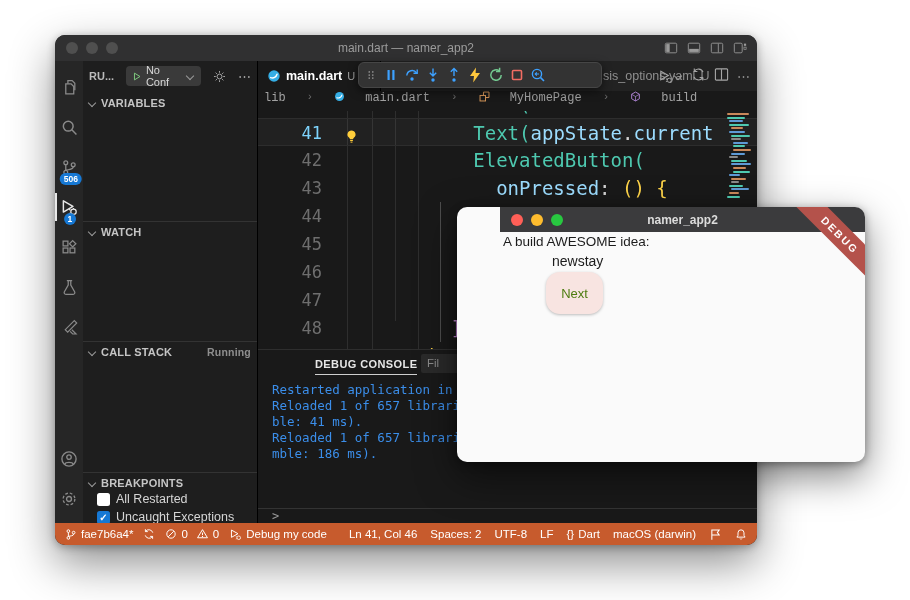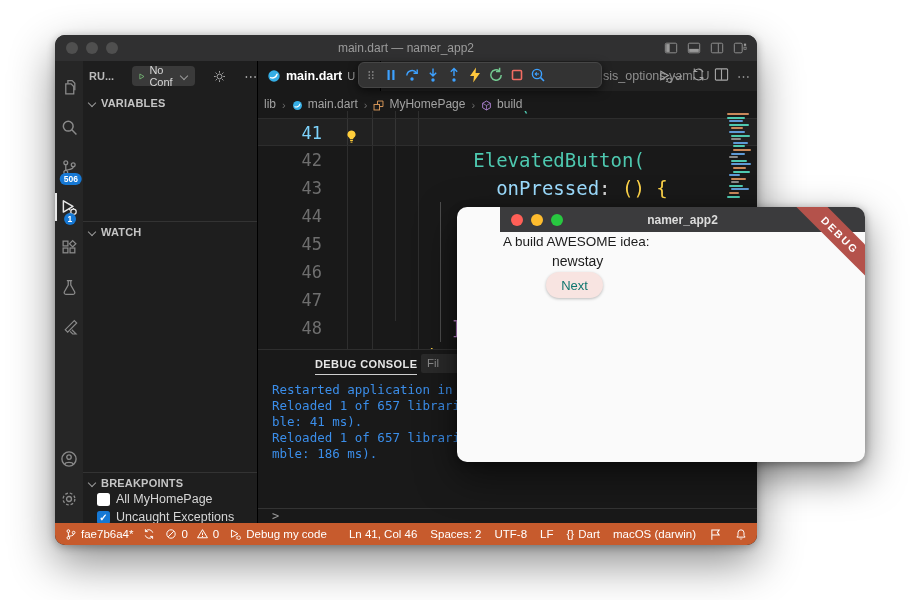--- a/index.html
+++ b/index.html
@@ -21,21 +21,21 @@
   .abar { width:28px; background:#262626; display:flex; flex-direction:column; align-items:center; padding-top:6px; position:relative; }
   .ai { width:28px; height:40px; display:flex; align-items:center; justify-content:center; color:#8a8a8a; position:relative; cursor:pointer; }
   .ai.active { color:#e8e8e8; }
   .ai.active::before { content:""; position:absolute; left:0; top:6px; bottom:6px; width:2px; background:#e8e8e8; }
   .ai .badge { position:absolute; bottom:2px; left:50%; transform:translateX(-42%); background:#1678d4; color:#fff; font-size:8.5px; font-weight:bold; border-radius:8px; padding:1px 4px; line-height:10px; }
   .ai .badge.round { padding:1px 3.5px; }
   .abar .spacer { flex:1; }
 
   
   .sidebar { width:175px; background:#1e1e1e; border-right:1px solid #000; display:flex; flex-direction:column; }
-  .sb-head { height:30px; display:flex; align-items:center; padding:0 6px; gap:18px; }
+  .sb-head { height:30px; display:flex; align-items:center; padding:0 6px; gap:12px; }
   .sb-title { font-size:11px; font-weight:bold; color:#bbbbbb; }
   .cfg { display:flex; align-items:center; gap:4px; background:#3a3a3a; border-radius:4px; height:20px; padding:0 6px; color:#d7d7d7; font-size:11px; cursor:pointer; }
   .sb-head .gear, .sb-head .more { color:#c2c2c2; cursor:pointer; display:flex; }
   .sb-content { position:relative; flex:1; overflow:hidden; }
   .sec { position:absolute; left:0; right:0; height:20px; display:flex; align-items:center; gap:4px; padding:0 6px; font-size:11px; font-weight:bold; color:#c5c5c5; letter-spacing:.2px; }
   .sec.bordered { border-top:1px solid #333; }
   .chev { width:6px; height:6px; border-left:1.4px solid #9a9a9a; border-bottom:1.4px solid #9a9a9a; transform:rotate(-45deg); margin-right:2px; flex:none; }
   .sec .right-lab { margin-left:auto; color:#8f8f8f; font-size:10.5px; }
   .bp-row { position:absolute; left:14px; right:0; height:18px; display:flex; align-items:center; gap:6px; font-size:12.5px; color:#d6d6d6; cursor:pointer; }
   .cb { width:13px; height:13px; border-radius:2.5px; background:#fff; flex:none; position:relative; }
@@ -50,21 +50,21 @@
   .tab .git { color:#9d9d9d; font-size:11px; }
   .tab .close { color:#c0c0c0; font-size:13px; margin-left:3px; cursor:pointer; }
   .tab2 { position:absolute; left:345px; top:0; height:30px; display:flex; align-items:center; gap:5px; color:#8f8f8f; font-size:12.5px; white-space:nowrap; overflow:hidden; max-width:115px; }
   .tab-actions { position:absolute; right:6px; top:0; height:30px; display:flex; align-items:center; gap:8px; color:#a6a6a6; }
   .tab-actions .more-dots { font-size:13px; letter-spacing:1px; }
 
   
   .dbgbar { position:absolute; left:100px; top:1px; width:244px; height:26px; background:#333333; border:1px solid #464646; border-radius:6px; box-shadow:0 3px 10px rgba(0,0,0,.55); display:flex; align-items:center; gap:5px; padding:0 5px; z-index:4; }
   .dbgbar .ic { display:flex; cursor:pointer; }
 
-  .crumbs { height:20px; background:#191919; display:flex; align-items:flex-end; gap:5px; padding-left:6px; font-size:12px; color:#a2a2a2; }
+  .crumbs { height:20px; background:#191919; display:flex; align-items:flex-start; gap:20px; padding-left:6px; font-size:12px; color:#a2a2a2;font-family:Liberation Mono, monospace; }
   .crumbs .sep { color:#6b6b6b; font-size:11px; margin:0 1px; }
   .crumbs .ci { display:flex; }
 
   
   .code { flex:1; background:#191919; position:relative; overflow:hidden; font-family:"DejaVu Sans Mono", monospace; }
   .guide { position:absolute; width:1px; background:#2e2e2e; }
   .guide.hl { background:#4d4d4d; }
   .crow { position:absolute; left:0; right:0; height:28px; line-height:28px; }
   .crow .g { position:absolute; left:0; width:64px; text-align:right; color:#6e6e6e; font-size:17px; }
   .crow.cur { background:rgba(255,255,255,.035); border-top:1px solid #2d2d2d; border-bottom:1px solid #2d2d2d; }
@@ -93,21 +93,21 @@
   .s-right { margin-left:auto; display:flex; align-items:center; gap:13px; }
 
   
   #flwin { left:457px; top:207px; width:408px; height:255px; background:#fafafa; box-shadow:0 14px 38px rgba(0,0,0,.5), 0 2px 8px rgba(0,0,0,.35); z-index:10;padding-left:43px; }
   .ftitle { height:25px; background:#3b3b3d; display:flex; align-items:center; position:relative; }
   .ftitle .light.red{ background:#ff5f57; } .ftitle .light.yel{ background:#febc2e; } .ftitle .light.grn{ background:#28c840; }
   .ftitle-text { position:absolute; left:0; right:0; text-align:center; color:#dcdcdc; font-size:12px; font-weight:bold; }
   .fbody { position:relative; height:230px; color:#1c1c1c; }
   .f-line1 { position:absolute; left:3px; top:2px; font-size:13.5px; }
   .f-word { position:absolute; left:52px; top:21px; font-size:14px; }
-  .f-btn { position:absolute; left:46px; top:40px; width:57px; height:26px; border-radius:14px; background:#f8e4e1; box-shadow:0 1px 3px rgba(0,0,0,.25); border:none; color:#0f766e; font-size:13px; font-family:"Liberation Sans",sans-serif; cursor:pointer; }
+  .f-btn { position:absolute; left:46px; top:40px; width:57px; height:42px; border-radius:14px; background:#f8e4e1; box-shadow:0 1px 3px rgba(0,0,0,.25); border:none; color:#4d7c0f; font-size:13px; font-family:"Liberation Sans",sans-serif; cursor:pointer; }
   .ribbon { position:absolute; left:298px; top:17px; width:170px; height:22px; transform:rotate(45deg); background:linear-gradient(90deg,#8f3f39 0 13%,#b4524b 13% 87%,#8f3f39 87%); color:#fff; font-size:10.5px; font-weight:bold; letter-spacing:2px; text-align:center; line-height:22px; }
 </style>
 </head>
 <body>
 
 <div class="win" id="vscode">
   <div class="vtitle">
     <div class="lights">
       <span class="light"></span>
       <span class="light"></span>
@@ -237,27 +237,32 @@
       </div>
       <div class="sb-content">
         <div class="sec" style="top:2px;">
             <span class="chev"></span>
             <span>VARIABLES</span>
           </div>
         <div class="sec bordered" style="top:130px;">
             <span class="chev"></span>
             <span>WATCH</span>
           </div>
+        <div class="sec bordered" style="top:250px;">
+            <span class="chev"></span>
+            <span>CALL STACK</span>
+            <span class="right-lab">Running</span>
+          </div>
         <div class="sec bordered" style="top:381px;">
             <span class="chev"></span>
             <span>BREAKPOINTS</span>
           </div>
         <div class="bp-row" style="top:399px;">
             <span class="cb"></span>
-            <span>All MyHomePage</span>
+            <span>All Restarted</span>
           </div>
         <div class="bp-row" style="top:417px;">
             <span class="cb on"></span>
             <span>Uncaught Exceptions</span>
           </div>
       </div>
     </div>
 
     <div class="main">
       <div class="tabbar">
@@ -398,20 +403,21 @@
               <span class="g"></span>
               <pre><span class="t-sp">            </span><span class="t-type">Text</span><span class="t-type">(</span><span class="t-str">'A random AWESOME idea:'</span></pre>
             </div>
             <div class="crow cur" style="top: 7px;">
               <span class="g">41</span>
               <span class="bulb"><svg width="15" height="15" viewBox="0 0 16 16">
                   <path d="M8 1.5a4.3 4.3 0 0 1 2.5 7.8c-.6.5-.8 1-.8 1.7H6.3c0-.7-.2-1.2-.8-1.7A4.3 4.3 0 0 1 8 1.5z" fill="#FFCE3B"></path>
                   <rect x="6.4" y="11.8" width="3.2" height="1.2" rx=".5" fill="#FFCE3B"></rect>
                   <rect x="6.8" y="13.6" width="2.4" height="1" rx=".5" fill="#d9a92f"></rect>
                 </svg></span>
+              <pre><span class="t-sp">            </span><span class="t-type">Text</span><span class="t-type">(</span><span class="t-var">appState</span><span class="t-fg">.</span><span class="t-var">current</span></pre>
             </div>
             <div class="crow" style="top: 35px;">
               <span class="g">42</span>
               <pre><span class="t-sp">            </span><span class="t-type">ElevatedButton</span><span class="t-type">(</span></pre>
             </div>
             <div class="crow" style="top: 63px;">
               <span class="g">43</span>
               <pre><span class="t-sp">              </span><span class="t-var">onPressed</span><span class="t-fg">:</span><span class="t-sp"> </span><span class="t-gold">()</span><span class="t-sp"> </span><span class="t-gold">{</span></pre>
             </div>
             <div class="crow" style="top: 91px;">

